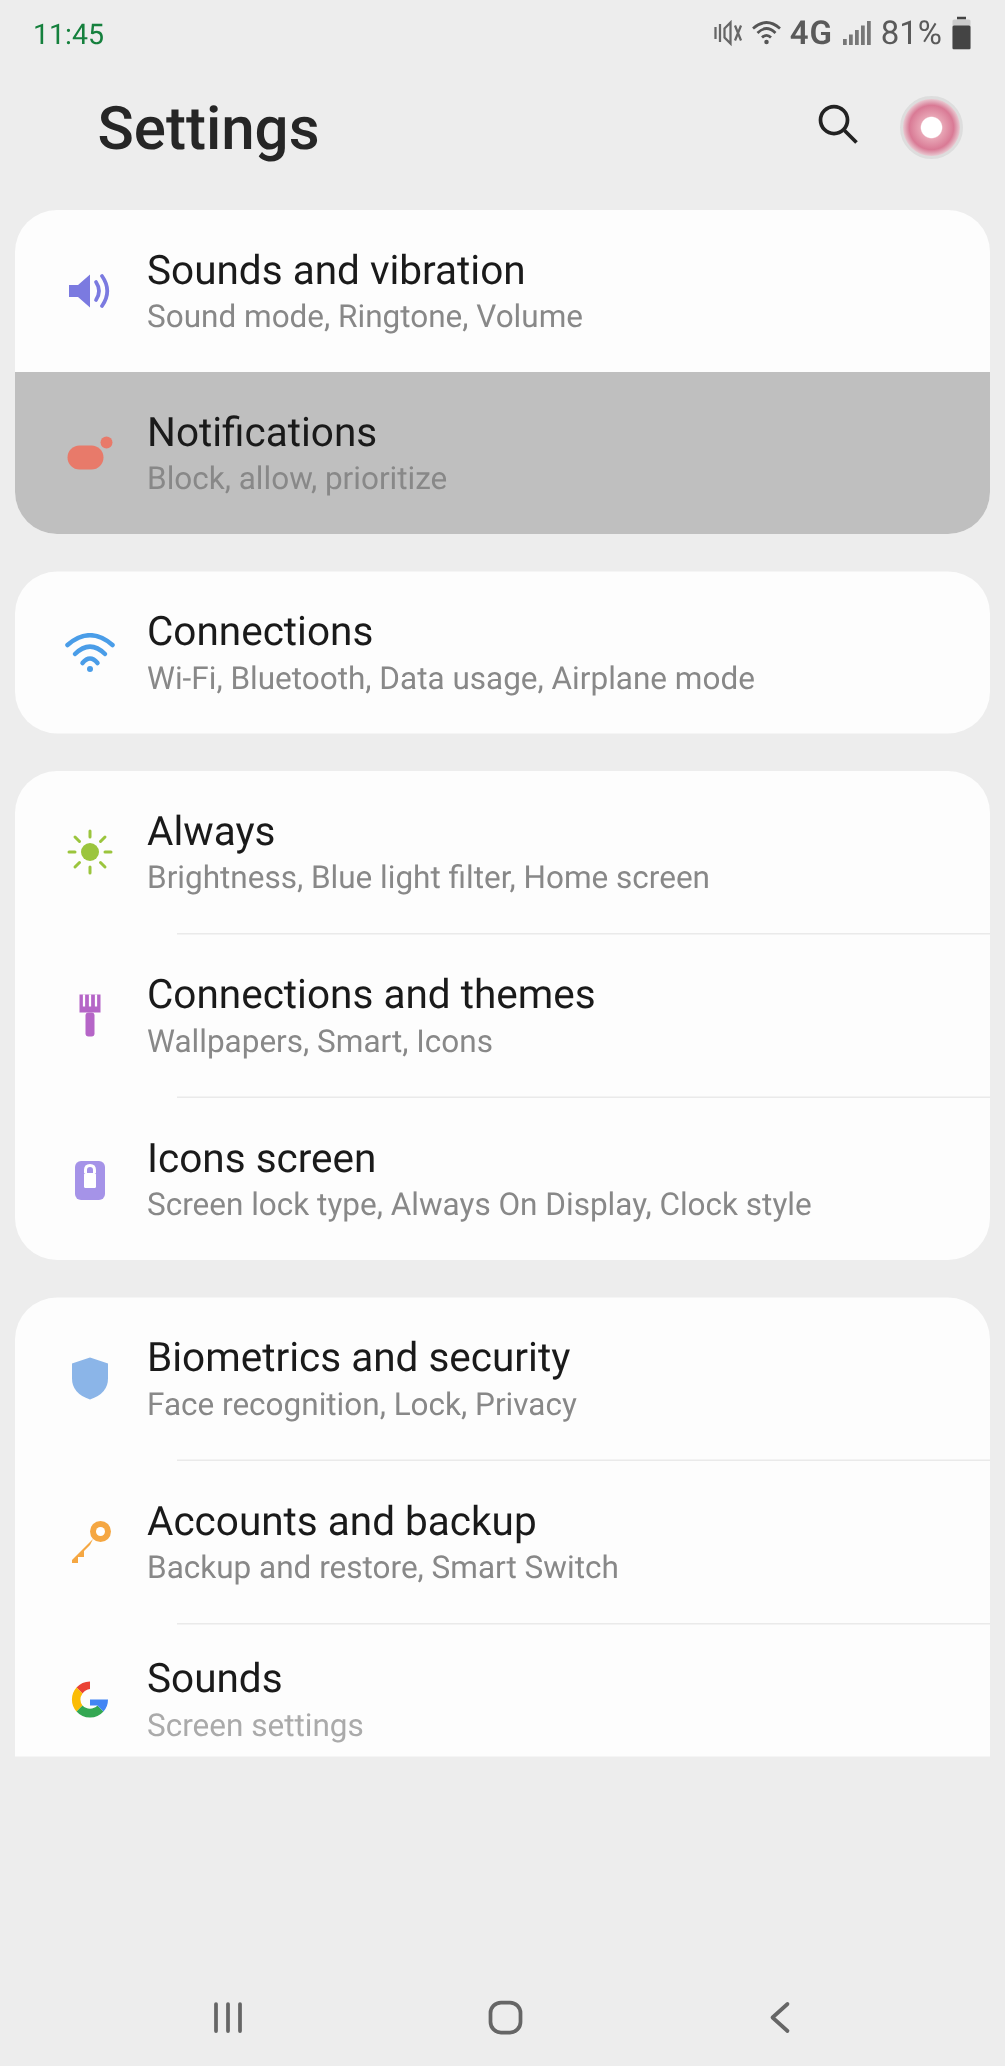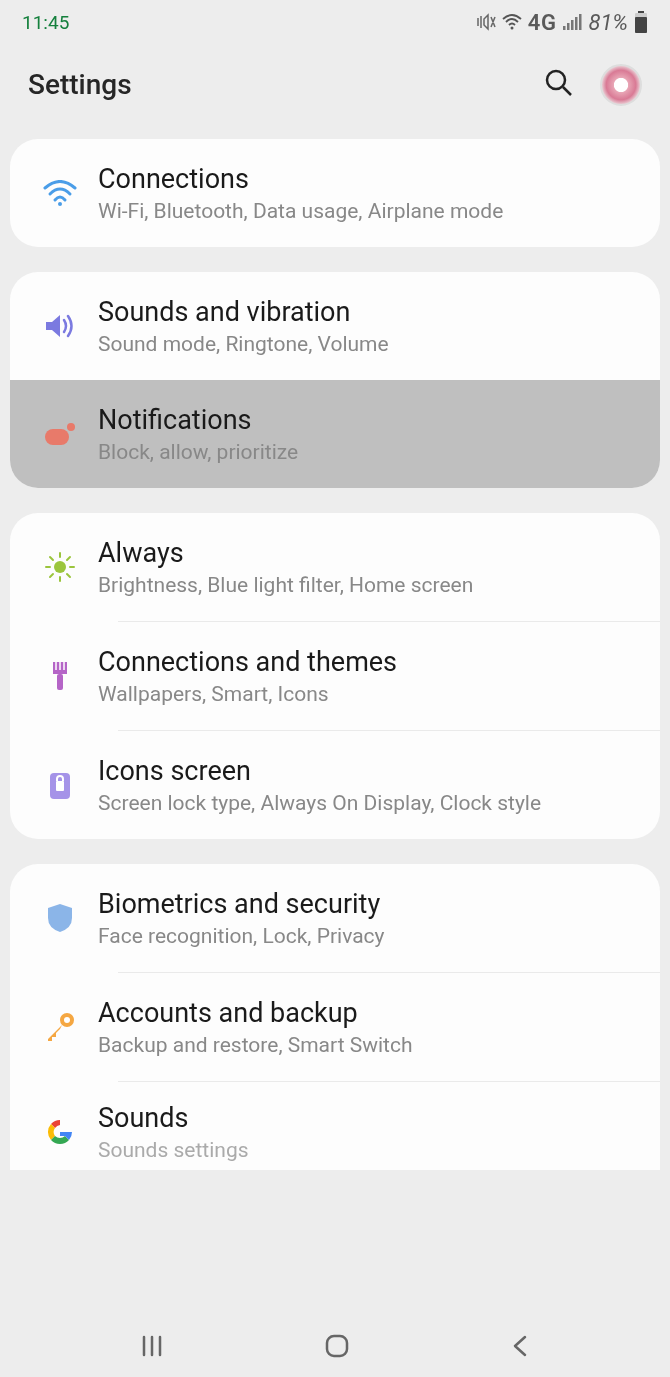--- a/index.html
+++ b/index.html
@@ -36,24 +36,25 @@
     .status-right span {
       font-size: 22px;
       color: #5a5a5a;
     }
     .header {
       display: flex;
       align-items: center;
       padding: 20px 28px 30px 28px;
     }
     .header-title {
-      font-size: 28px;
+      font-size: 40px;
       font-weight: 500;
       color: #262626;
       flex: 1;
+      margin-left: 37px;
     }
     .search-icon-btn {
       background: none;
       border: none;
       padding: 8px;
       margin-right: 18px;
       cursor: pointer;
     }
     .avatar {
       width: 42px;
@@ -153,21 +154,20 @@
     .network-label {
       font-size: 11px;
       color: #999;
       font-weight: 600;
       letter-spacing: 0.5px;
     }
     .battery-text {
       font-size: 18px;
       color: #555;
       font-weight: 400;
-      font-style: italic;
     }
   </style>
 </head>
 <body>
 
 <div class="status-bar">
   <div class="status-time">11:45</div>
   <div class="status-right">
     <span class="status-icon">
       <svg width="20" height="18" viewBox="0 0 20 18">
@@ -211,58 +211,58 @@
         </svg>
     </button>
     <div class="avatar"></div>
   </div>
 
   <div class="scroll-area">
 
     <div class="card">
       <div class="item">
         <div class="item-icon">
+          <svg width="32" height="28" viewBox="0 0 32 28">
+              <path d="M2 10 L8 10 L16 3 L16 25 L8 18 L2 18 Z" fill="#7b7ae0"></path>
+              <path d="M20 8 Q24 14 20 20" stroke="#7b7ae0" stroke-width="2.5" fill="none" stroke-linecap="round"></path>
+              <path d="M24 4 Q31 14 24 24" stroke="#7b7ae0" stroke-width="2.5" fill="none" stroke-linecap="round"></path>
+            </svg>
+        </div>
+        <div class="item-content">
+          <div class="item-title">Sounds and vibration</div>
+          <div class="item-subtitle">Sound mode, Ringtone, Volume</div>
+        </div>
+      </div>
+      <div class="item pressed">
+        <div class="item-icon">
+          <svg width="34" height="26" viewBox="0 0 34 26">
+              <rect x="2" y="8" width="24" height="16" rx="8" fill="#e87a6a"></rect>
+              <circle cx="28" cy="6" r="4" fill="#e87a6a"></circle>
+            </svg>
+        </div>
+        <div class="item-content">
+          <div class="item-title">Notifications</div>
+          <div class="item-subtitle">Block, allow, prioritize</div>
+        </div>
+      </div>
+    </div>
+
+    <div class="card">
+      <div class="item">
+        <div class="item-icon">
           <svg width="34" height="26" viewBox="0 0 34 26">
               <path d="M2 8 Q17 -5 32 8" stroke="#4a9de8" stroke-width="3" fill="none" stroke-linecap="round"></path>
               <path d="M7 14 Q17 4 27 14" stroke="#4a9de8" stroke-width="3" fill="none" stroke-linecap="round"></path>
               <path d="M12 20 Q17 14 22 20" stroke="#4a9de8" stroke-width="3" fill="none" stroke-linecap="round"></path>
               <circle cx="17" cy="24" r="2" fill="#4a9de8"></circle>
             </svg>
         </div>
         <div class="item-content">
           <div class="item-title">Connections</div>
           <div class="item-subtitle">Wi-Fi, Bluetooth, Data usage, Airplane mode</div>
-        </div>
-      </div>
-    </div>
-
-    <div class="card">
-      <div class="item">
-        <div class="item-icon">
-          <svg width="32" height="28" viewBox="0 0 32 28">
-              <path d="M2 10 L8 10 L16 3 L16 25 L8 18 L2 18 Z" fill="#7b7ae0"></path>
-              <path d="M20 8 Q24 14 20 20" stroke="#7b7ae0" stroke-width="2.5" fill="none" stroke-linecap="round"></path>
-              <path d="M24 4 Q31 14 24 24" stroke="#7b7ae0" stroke-width="2.5" fill="none" stroke-linecap="round"></path>
-            </svg>
-        </div>
-        <div class="item-content">
-          <div class="item-title">Sounds and vibration</div>
-          <div class="item-subtitle">Sound mode, Ringtone, Volume</div>
-        </div>
-      </div>
-      <div class="item pressed">
-        <div class="item-icon">
-          <svg width="34" height="26" viewBox="0 0 34 26">
-              <rect x="2" y="8" width="24" height="16" rx="8" fill="#e87a6a"></rect>
-              <circle cx="28" cy="6" r="4" fill="#e87a6a"></circle>
-            </svg>
-        </div>
-        <div class="item-content">
-          <div class="item-title">Notifications</div>
-          <div class="item-subtitle">Block, allow, prioritize</div>
         </div>
       </div>
     </div>
 
     <div class="card">
       <div class="item">
         <div class="item-icon">
           <svg width="32" height="32" viewBox="0 0 32 32">
               <circle cx="16" cy="16" r="6" fill="#9bc53d"></circle>
               <g stroke="#9bc53d" stroke-width="2" stroke-linecap="round">
@@ -345,21 +345,21 @@
         <div class="item-icon">
           <svg width="30" height="30" viewBox="0 0 30 30">
               <path d="M15 3 A12 12 0 0 0 6 7 L10 11 A7 7 0 0 1 15 8 Z" fill="#ea4335"></path>
               <path d="M6 7 A12 12 0 0 0 6 23 L10 19 A7 7 0 0 1 10 11 Z" fill="#fbbc05"></path>
               <path d="M6 23 A12 12 0 0 0 15 27 A12 12 0 0 0 24 23 L20 19 A7 7 0 0 1 10 19 Z" fill="#34a853"></path>
               <path d="M27 15 L15 15 L15 19 L22 19 A7 7 0 0 1 20 19 L24 23 A12 12 0 0 0 27 15 Z" fill="#4285f4"></path>
             </svg>
         </div>
         <div class="item-content">
           <div class="item-title">Sounds</div>
-          <div class="item-subtitle">Sounds settings</div>
+          <div class="item-subtitle">Screen settings</div>
         </div>
       </div>
     </div>
 
   </div>
 </div>
 
 <div class="nav-bar">
   <button class="nav-btn">
     <svg width="26" height="26" viewBox="0 0 26 26">

